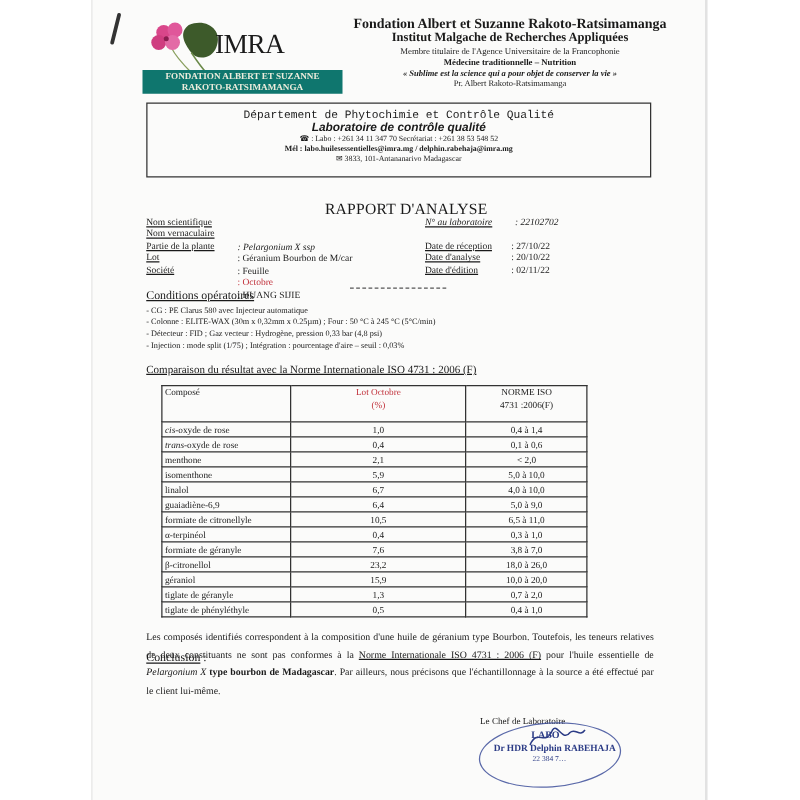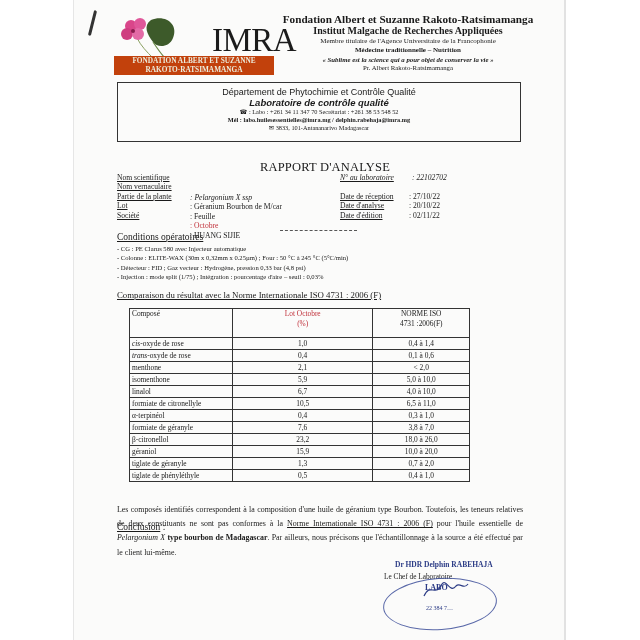--- a/index.html
+++ b/index.html
@@ -1,30 +1,30 @@
 <!DOCTYPE html>
 <html><head>
 <meta charset="utf-8">
 <style>
   html, body { margin:0; padding:0; }
   body { width:640px; height:640px; background:#ffffff; position:relative; overflow:hidden; font-family:"Liberation Serif", serif; color:#1a1a1a; }
   .page { position:absolute; left:73px; top:0; width:490px; height:640px; background:#fbfbfa; border-left:1px solid #e6e6e6; border-right:2px solid #e2e2e2; }
   .abs { position:absolute; }
   .mark { left:91px; top:10px; width:3px; height:26px; background:#333; transform:rotate(14deg); border-radius:2px; }
-  .logo-text { left:172px; top:22px; font-size:33px; letter-spacing:-0.5px; color:#1b1b1b; font-family:"Liberation Serif", serif;margin-left:40px; }
-  .logo-band { left:114px; top:56px; width:160px; height:19px; background:#c2410c; color:#ececdc; font-size:7.3px; font-weight:bold; text-align:center; line-height:8.5px; padding-top:1px; box-sizing:border-box; }
+  .logo-text { left:172px; top:22px; font-size:22px; letter-spacing:-0.5px; color:#1b1b1b; font-family:"Liberation Serif", serif; }
+  .logo-band { left:114px; top:56px; width:160px; height:19px; background:#0f766e; color:#ececdc; font-size:7.3px; font-weight:bold; text-align:center; line-height:8.5px; padding-top:1px; box-sizing:border-box; }
   .inst { left:258px; top:13px; width:300px; text-align:center; }
   .inst .l1 { font-size:11.2px; font-weight:bold; line-height:12px; }
   .inst .l2 { font-size:10px; font-weight:bold; line-height:12px; }
   .inst .l3 { font-size:7px; line-height:9px; }
   .inst .l4 { font-size:7px; font-weight:bold; line-height:9px; }
   .inst .l5 { font-size:6.8px; font-style:italic; font-weight:bold; line-height:9px; }
   .inst .l6 { font-size:6.8px; line-height:8px; }
   .hbox { left:117px; top:82px; width:404px; height:60px; border:1px solid #333; box-sizing:border-box; text-align:center; }
-  .hbox .d1 { font-size:9px; margin-top:4px; line-height:10px; font-family:Liberation Sans, sans-serif; }
+  .hbox .d1 { font-size:9px; margin-top:4px; line-height:10px; font-family:Liberation Mono, monospace; }
   .hbox .d2 { font-size:9.5px; font-style:italic; font-weight:bold; font-family:"Liberation Sans", sans-serif; line-height:11px; }
   .hbox .d3 { font-size:6.3px; line-height:8px; }
   .hbox .d4 { font-size:6.3px; font-weight:bold; line-height:8px; }
   .hbox .d5 { font-size:6.3px; line-height:8px; }
   .title { left:100px; top:160px; width:450px; text-align:center; font-size:12.5px; letter-spacing:0.2px; }
   .info { font-size:7.6px; line-height:9.4px; }
   .lbl { text-decoration:underline; }
   .red { color:#c0303a; }
   .sep { left:280px; top:230px; width:77px; border-top:1px dashed #555; }
   .sec-title { font-size:9.5px; text-decoration:underline; }
@@ -32,21 +32,21 @@
   table.cmp { position:absolute; left:129px; top:308px; width:341px; border-collapse:collapse; font-size:7.4px; }
   table.cmp td, table.cmp th { border:1px solid #333; padding:0 2px; height:11px; line-height:10px; font-weight:normal; }
   table.cmp th { height:28px; vertical-align:top; }
   table.cmp td.c2, table.cmp td.c3, table.cmp th.c2, table.cmp th.c3 { text-align:center; }
   table.cmp th.c1 { text-align:left; }
   .b { font-weight:bold; }
   .concl-title { left:117px; top:490px; font-size:9.5px;margin-top:32px; }
   .concl { left:117px; top:503px; width:406px; font-size:7.9px; line-height:14.2px; text-align:justify; }
   .sig { left:384px; top:572px; font-size:7.3px; }
   .stamp { left:383px; top:578px; width:112px; height:50px; border:1.5px solid #3d4f9a; border-radius:50%; transform:rotate(-4deg); opacity:0.85; }
-  .stamp-text { left:395px; top:560px; font-size:7.5px; font-weight:bold; color:#2c3c86;font-family:Liberation Serif, serif; }
+  .stamp-text { left:395px; top:594px; font-size:7.5px; font-weight:bold; color:#2c3c86;font-family:Liberation Serif, serif; }
   .stamp-lab { left:425px; top:583px; font-size:8px; font-weight:bold; color:#2c3c86; }
   .stamp-num { left:426px; top:605px; font-size:6px; color:#2c3c86; }
 </style>
 </head>
 <body>
 
 <div class="page"></div>
 <div class="abs mark"></div>
 
 <svg class="abs" style="left:113px;top:12px;" width="70" height="48">
@@ -162,20 +162,25 @@
         <td>isomenthone</td>
         <td class="c2 b">5,9</td>
         <td class="c3">5,0 à 10,0</td>
       </tr>
   <tr>
         <td>linalol</td>
         <td class="c2 b">6,7</td>
         <td class="c3">4,0 à 10,0</td>
       </tr>
   <tr>
+        <td>guaiadiène-6,9</td>
+        <td class="c2 b">6,4</td>
+        <td class="c3">5,0 à 9,0</td>
+      </tr>
+  <tr>
         <td>formiate de citronellyle</td>
         <td class="c2 b">10,5</td>
         <td class="c3">6,5 à 11,0</td>
       </tr>
   <tr>
         <td>α-terpinéol</td>
         <td class="c2">0,4</td>
         <td class="c3">0,3 à 1,0</td>
       </tr>
   <tr>

